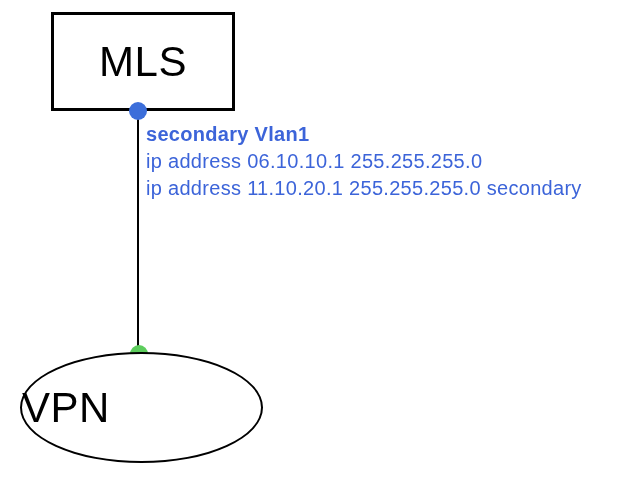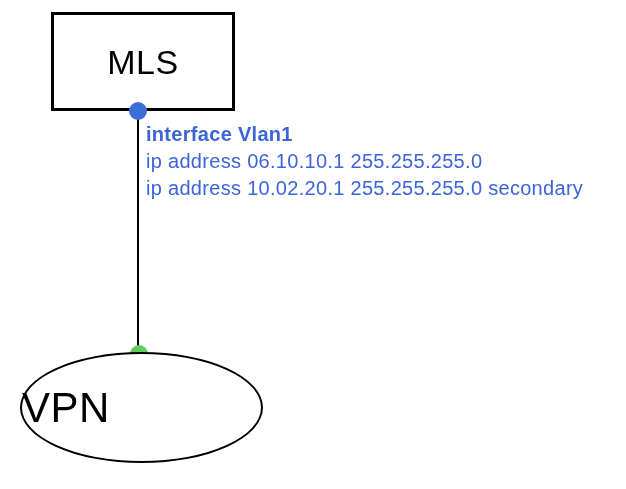--- a/index.html
+++ b/index.html
@@ -23,21 +23,21 @@
     width: 184px;
     height: 99px;
     box-sizing: border-box;
     border: 3px solid var(--stroke, #000);
     background: #fff;
     display: flex;
     align-items: center;
     justify-content: center;
   }
   .node-rect .node-label {
-    font-size: 34px;
+    font-size: 42px;
     color: #000;
     line-height: 1;
     letter-spacing: 0.5px;
   }
   
   .node-ellipse {
     position: absolute;
     left: 20px;
     top: 352px;
     width: 243px;
@@ -115,23 +115,23 @@
   <div class="node-rect">
     <span class="node-label">MLS</span>
   </div>
 
   <div class="link-line"></div>
 
   <div class="dot dot-blue"></div>
   <div class="dot dot-green"></div>
 
   <div class="config-block">
-    <div class="config-line-bold">interface Vlan1</div>
+    <div class="config-line-bold">secondary Vlan1</div>
     <div>ip address 06.10.10.1 255.255.255.0</div>
-    <div>ip address 10.02.20.1 255.255.255.0 secondary</div>
+    <div>ip address 11.10.20.1 255.255.255.0 secondary</div>
   </div>
 
 
   <div class="node-ellipse">
     <span class="node-label">VPN</span>
   </div>
 
 </div>
 
 </body></html>

